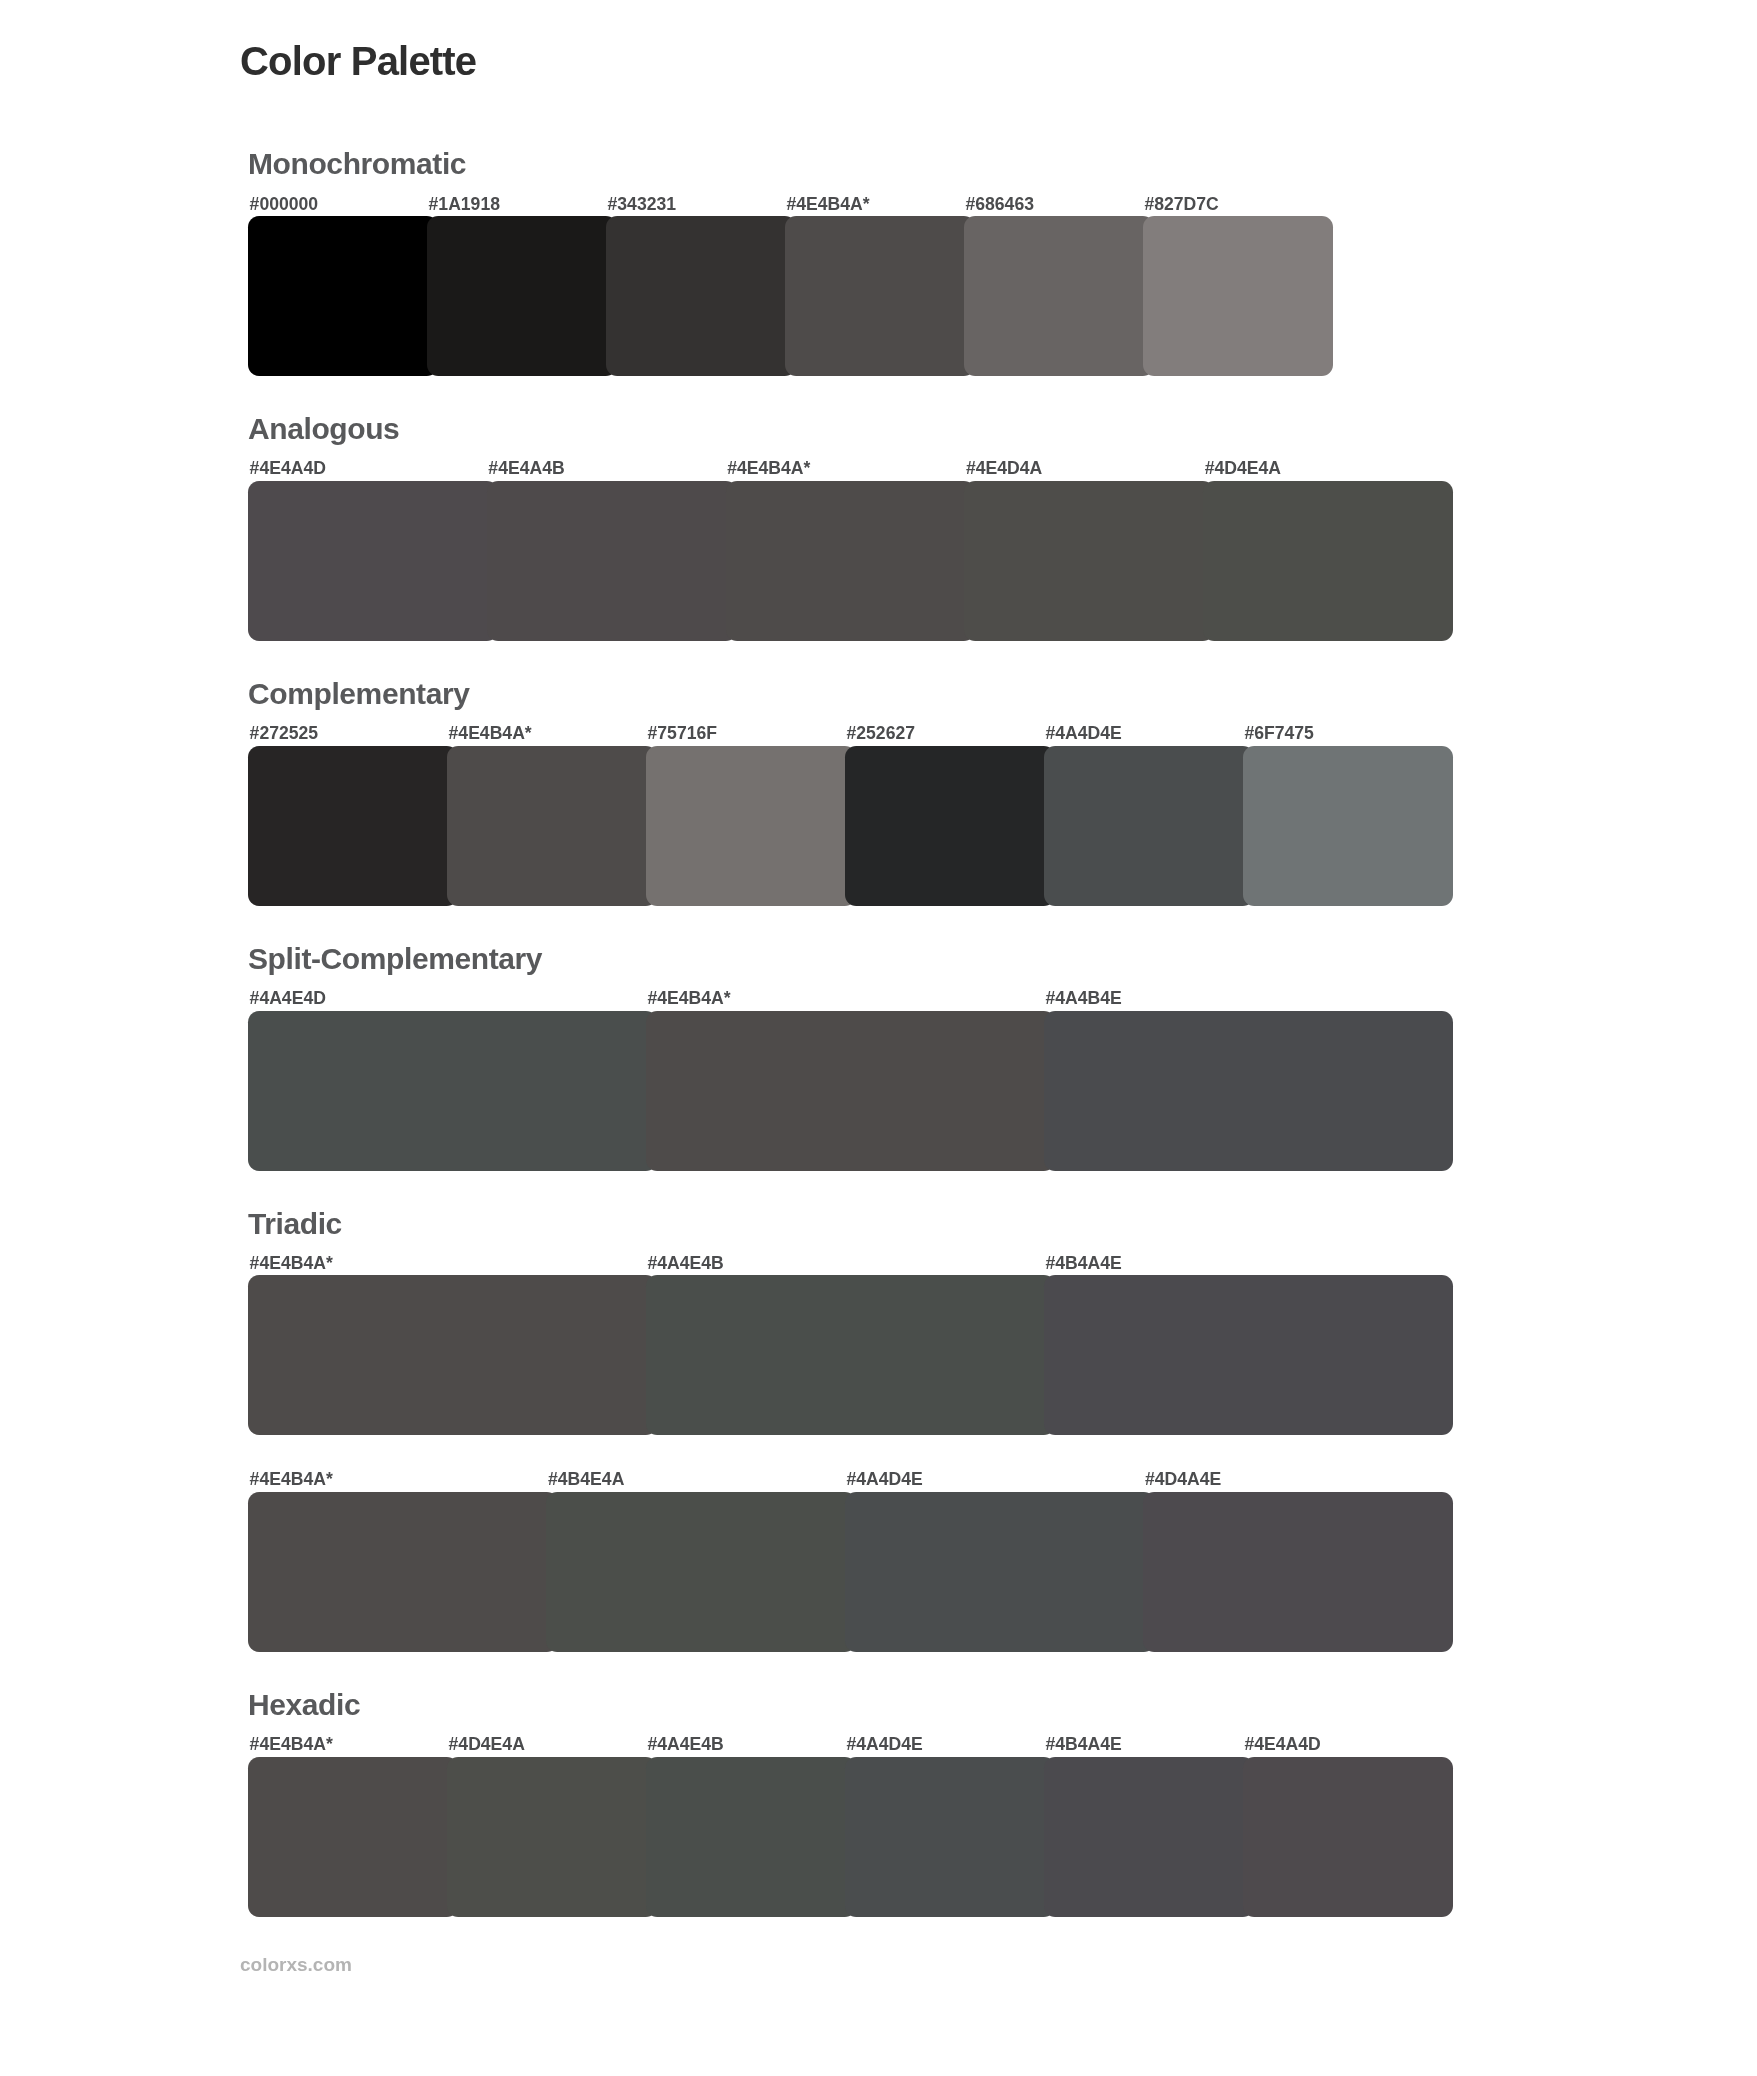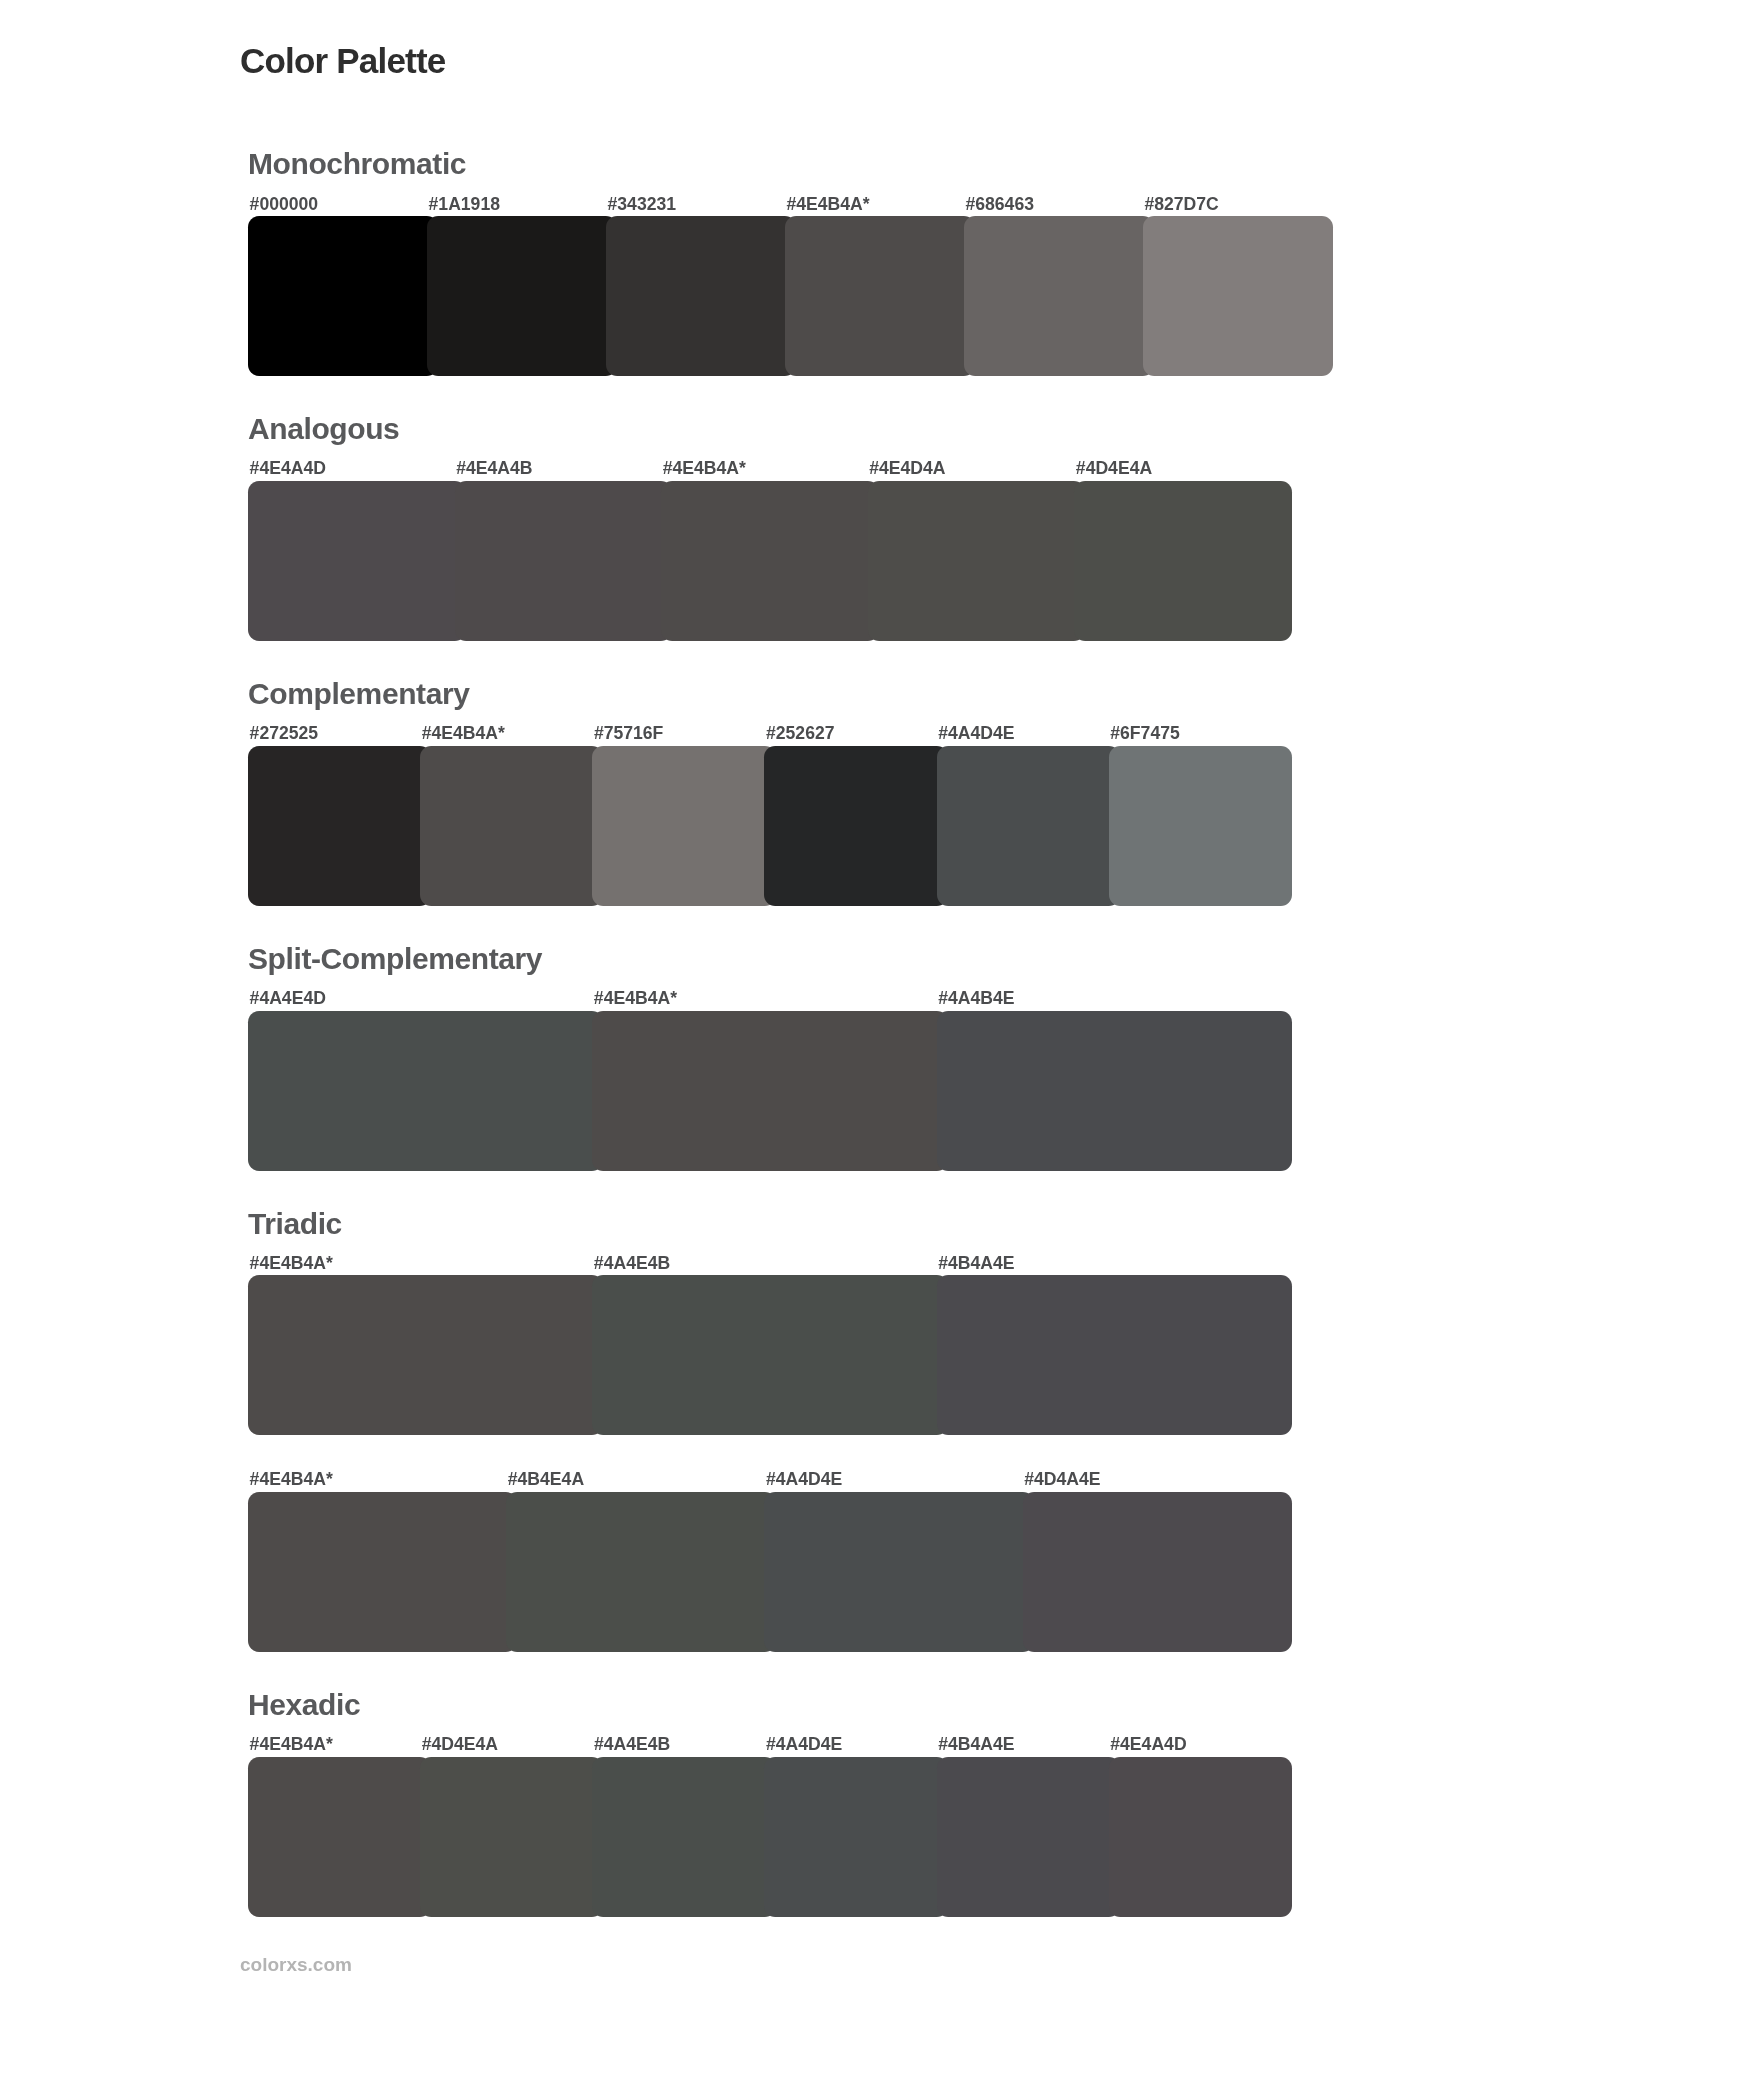--- a/index.html
+++ b/index.html
@@ -19,21 +19,21 @@
   .page-title {
     margin: 0;
     font-size: 45px;
     line-height: 51px;
     font-weight: 700;
     letter-spacing: -0.8px;
     color: #2b2b2b;
   }
   .page-subtitle {
     margin: 19px 0 0 0;
-    font-size: 35px;
+    font-size: 40px;
     line-height: 40px;
     font-weight: 700;
     letter-spacing: -0.8px;
     color: #2e2e2e;
   }
   .sections {
     margin-top: 64px;
   }
   .palette-section {
     margin-bottom: 34px;
@@ -42,21 +42,21 @@
   .section-title {
     margin: 0 0 11.2px 0;
     font-size: 30px;
     line-height: 37px;
     font-weight: 700;
     letter-spacing: -0.4px;
     color: #58595b;
   }
   .swatch-row {
     display: flex;
-    width: 1044px;
+    width: 1205px;
   }
   .palette-section:first-child .swatch-row {
     width: 1085px;
   }
   .swatch-cell {
     flex: 1 1 0;
     position: relative;
     min-width: 0;
   }
   .swatch-cell + .swatch-cell {

